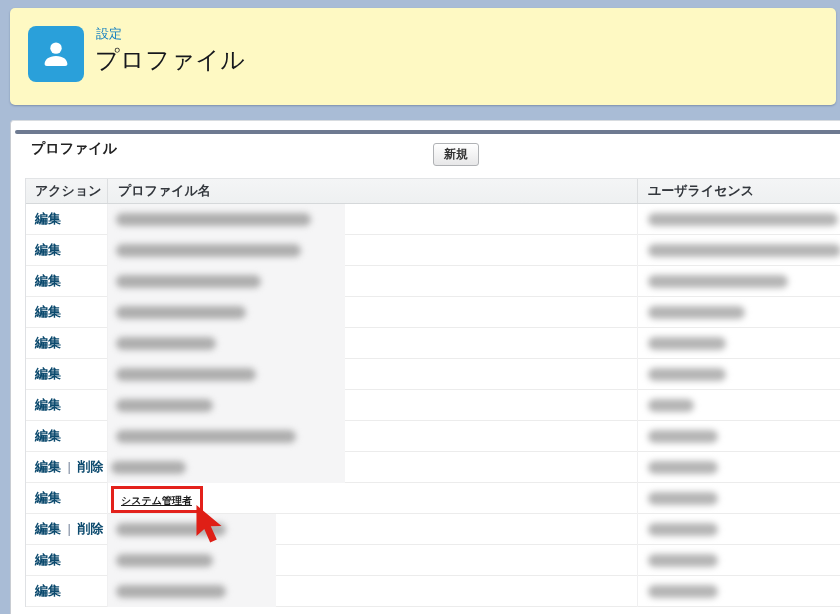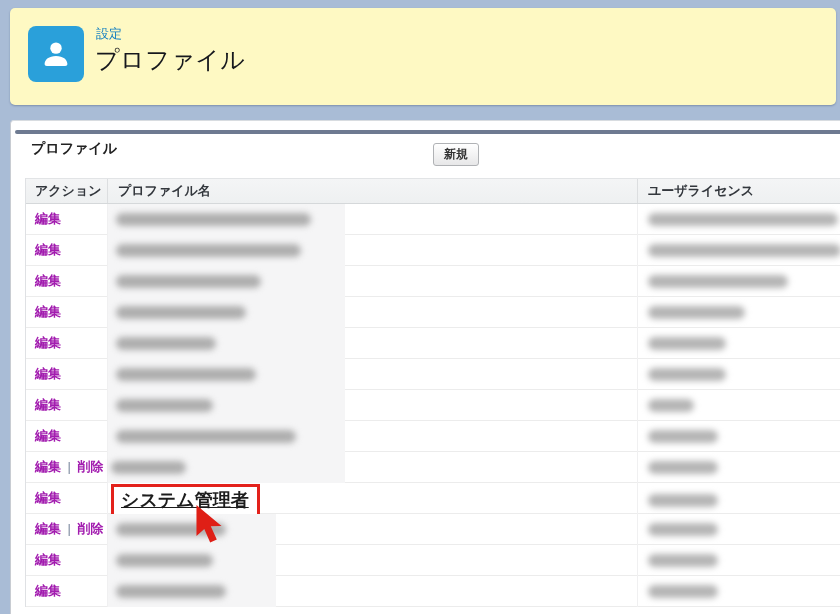--- a/index.html
+++ b/index.html
@@ -69,42 +69,42 @@
 
   .trow {
     display:grid; grid-template-columns:81px 530px 1fr; height:31px;
     background:#fff; border-bottom:1px solid #ececec;
   }
   .cell { position:relative; overflow:visible; }
   .action-cell {
     padding-left:9px; line-height:30px; font-size:13px; white-space:nowrap;
   }
   .action-cell a {
-    color:#a21caf; font-weight:bold; text-decoration:none; cursor:pointer;font-family:Liberation Mono, monospace;
+    color:#0c4a6e; font-weight:bold; text-decoration:none; cursor:pointer;font-family:Liberation Mono, monospace;
   }
   .action-cell .sep { color:#7a889e; font-weight:normal; padding:0 3px; }
   .name-cell, .license-cell {
     border-left:1px solid #f0f0f1; display:flex; align-items:center;
   }
   .redact-strip {
     height:100%; background:#f5f5f6; display:flex; align-items:center;
   }
   .blob {
     height:13px; border-radius:7px; background:#aeaeae; filter:blur(3px);
     margin-left:8px; flex:none;
   }
   .license-cell .blob { background:#b5b5b5; margin-left:10px; }
 
   
   .red-box {
     display:inline-block; margin:1px 0 0 3px;
     border:3px solid #e3211b; padding:1px 8px 2px 7px; background:#fff;
   }
   .red-box a {
-    font-size:18px; font-weight:bold; color:#1c1c1c;
+    font-size:10px; font-weight:bold; color:#1c1c1c;
     text-decoration:underline; cursor:pointer; white-space:nowrap;
   }
   .cursor-arrow {
     position:absolute; left:87px; top:22px; width:28px; height:40px; z-index:5;
     pointer-events:none;
   }
 </style>
 </head>
 <body>
 

